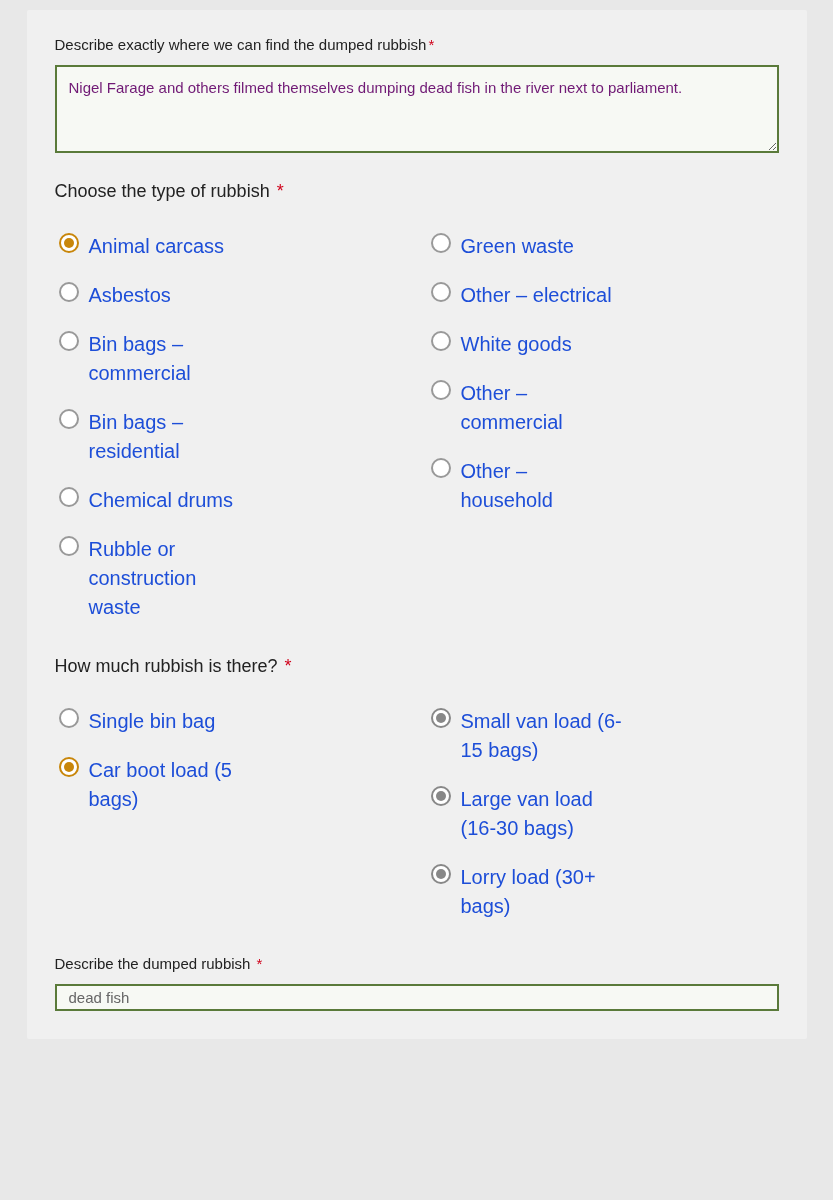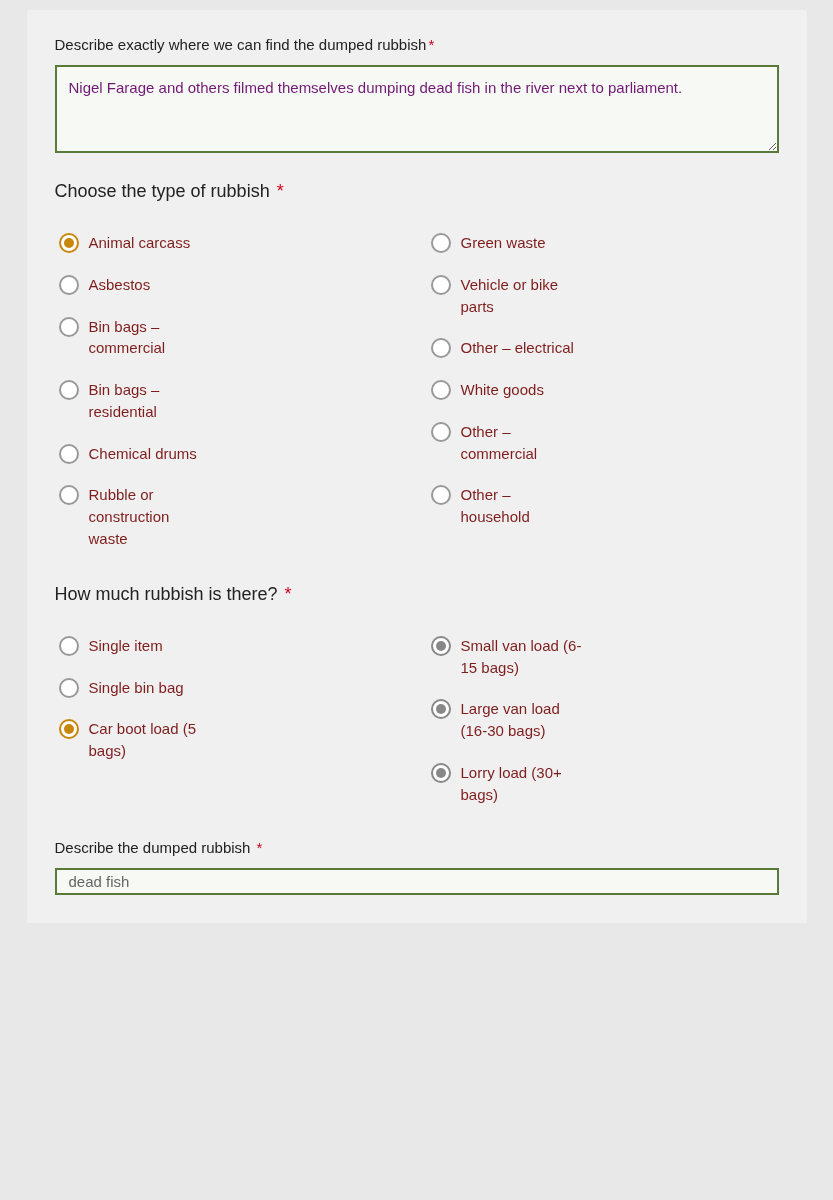--- a/index.html
+++ b/index.html
@@ -123,22 +123,22 @@
       top: 50%;
       left: 50%;
       transform: translate(-50%, -50%);
       width: 10px;
       height: 10px;
       border-radius: 50%;
       background-color: #888;
     }
 
     .radio-label {
-      font-size: 15px;
-      color: #7f1d1d;
+      font-size: 20px;
+      color: #1d4ed8;
       line-height: 1.45;
       cursor: pointer;
     }
 
     .how-much-section {
       margin-bottom: 22px;
     }
 
     .describe-section {
       margin-top: 10px;
@@ -210,24 +210,20 @@
       </div>
 
       <div>
 
         <div class="radio-item">
           <input type="radio" name="rubbish_type" style="">
           <span class="radio-label">Green waste</span>
         </div>
 
 
-        <div class="radio-item">
-          <input type="radio" name="rubbish_type" style="">
-          <span class="radio-label">Vehicle or bike<br>parts</span>
-        </div>
 
         <div class="radio-item">
           <input type="radio" name="rubbish_type" style="">
           <span class="radio-label">Other – electrical</span>
         </div>
 
         <div class="radio-item">
           <input type="radio" name="rubbish_type" style="">
           <span class="radio-label">White goods</span>
         </div>
@@ -247,24 +243,20 @@
 
   <div class="how-much-section">
     <div class="section-title">
       <span>How much rubbish is there?</span><span class="required-star"> *</span>
     </div>
 
     <div class="radio-grid">
 
       <div>
 
-        <div class="radio-item">
-          <input type="radio" name="quantity" style="">
-          <span class="radio-label">Single item</span>
-        </div>
 
         <div class="radio-item">
           <input type="radio" name="quantity" style="">
           <span class="radio-label">Single bin bag</span>
         </div>
 
         <div class="radio-item">
           <input type="radio" name="quantity" class="selected-orange" style="">
           <span class="radio-label">Car boot load (5<br>bags)</span>
         </div>

